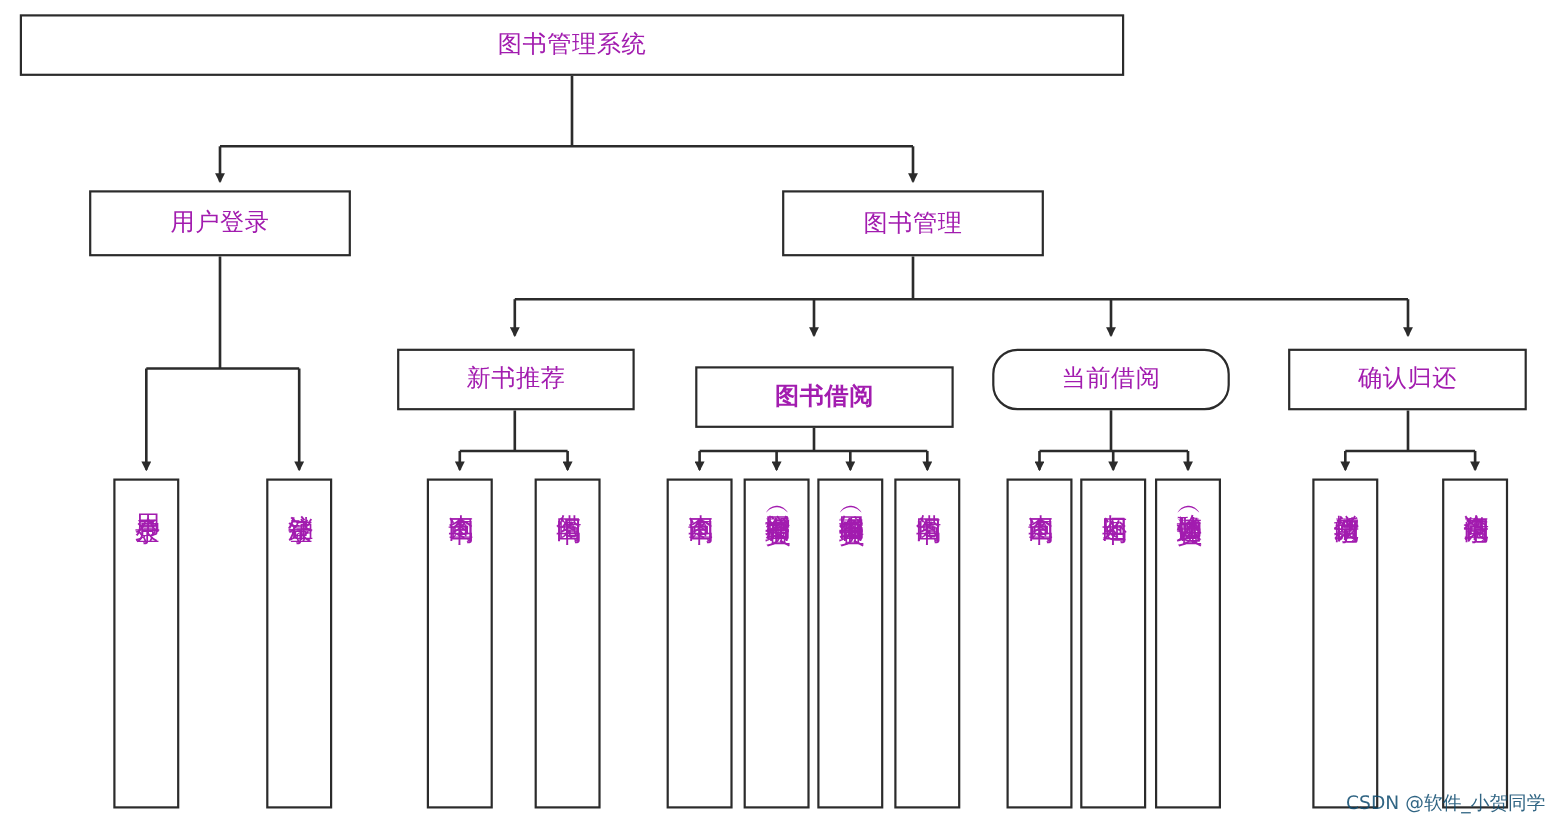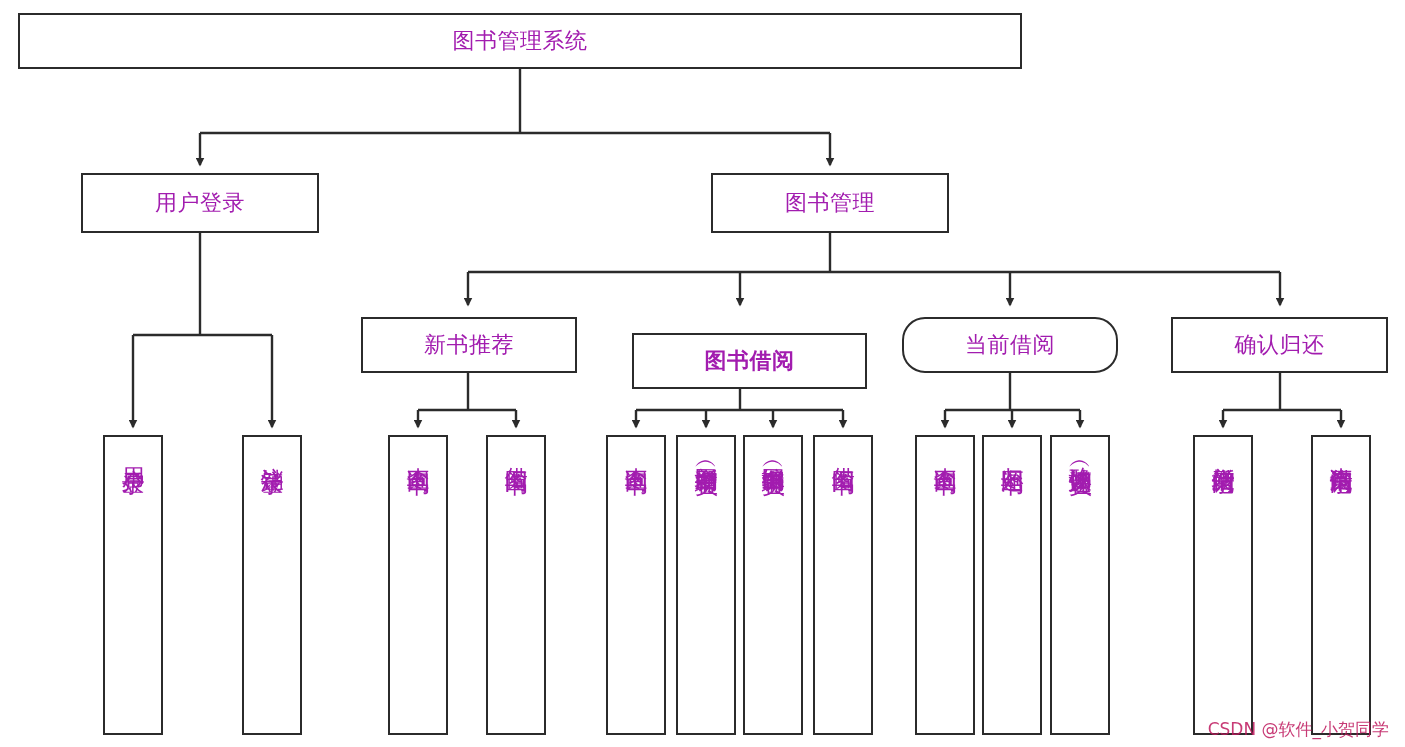--- a/index.html
+++ b/index.html
@@ -55,24 +55,24 @@
     line-height: 1.28;
     letter-spacing: 2px;
     white-space: nowrap;
   }
   .node.vert.tall .label {
     font-size: 23px;
     letter-spacing: 1px;
   }
   .watermark {
     position: absolute;
-    right: 16px;
+    right: 0;
     bottom: 6px;
     font-size: 17px;
-    color: #be185d;
+    color: #0c4a6e;
     opacity: 0.85;
     z-index: 5;
     white-space: nowrap;
     font-family: "DejaVu Sans", "Liberation Sans", sans-serif;
     text-align: center;
   }
 </style>
 </head>
 <body>
 

